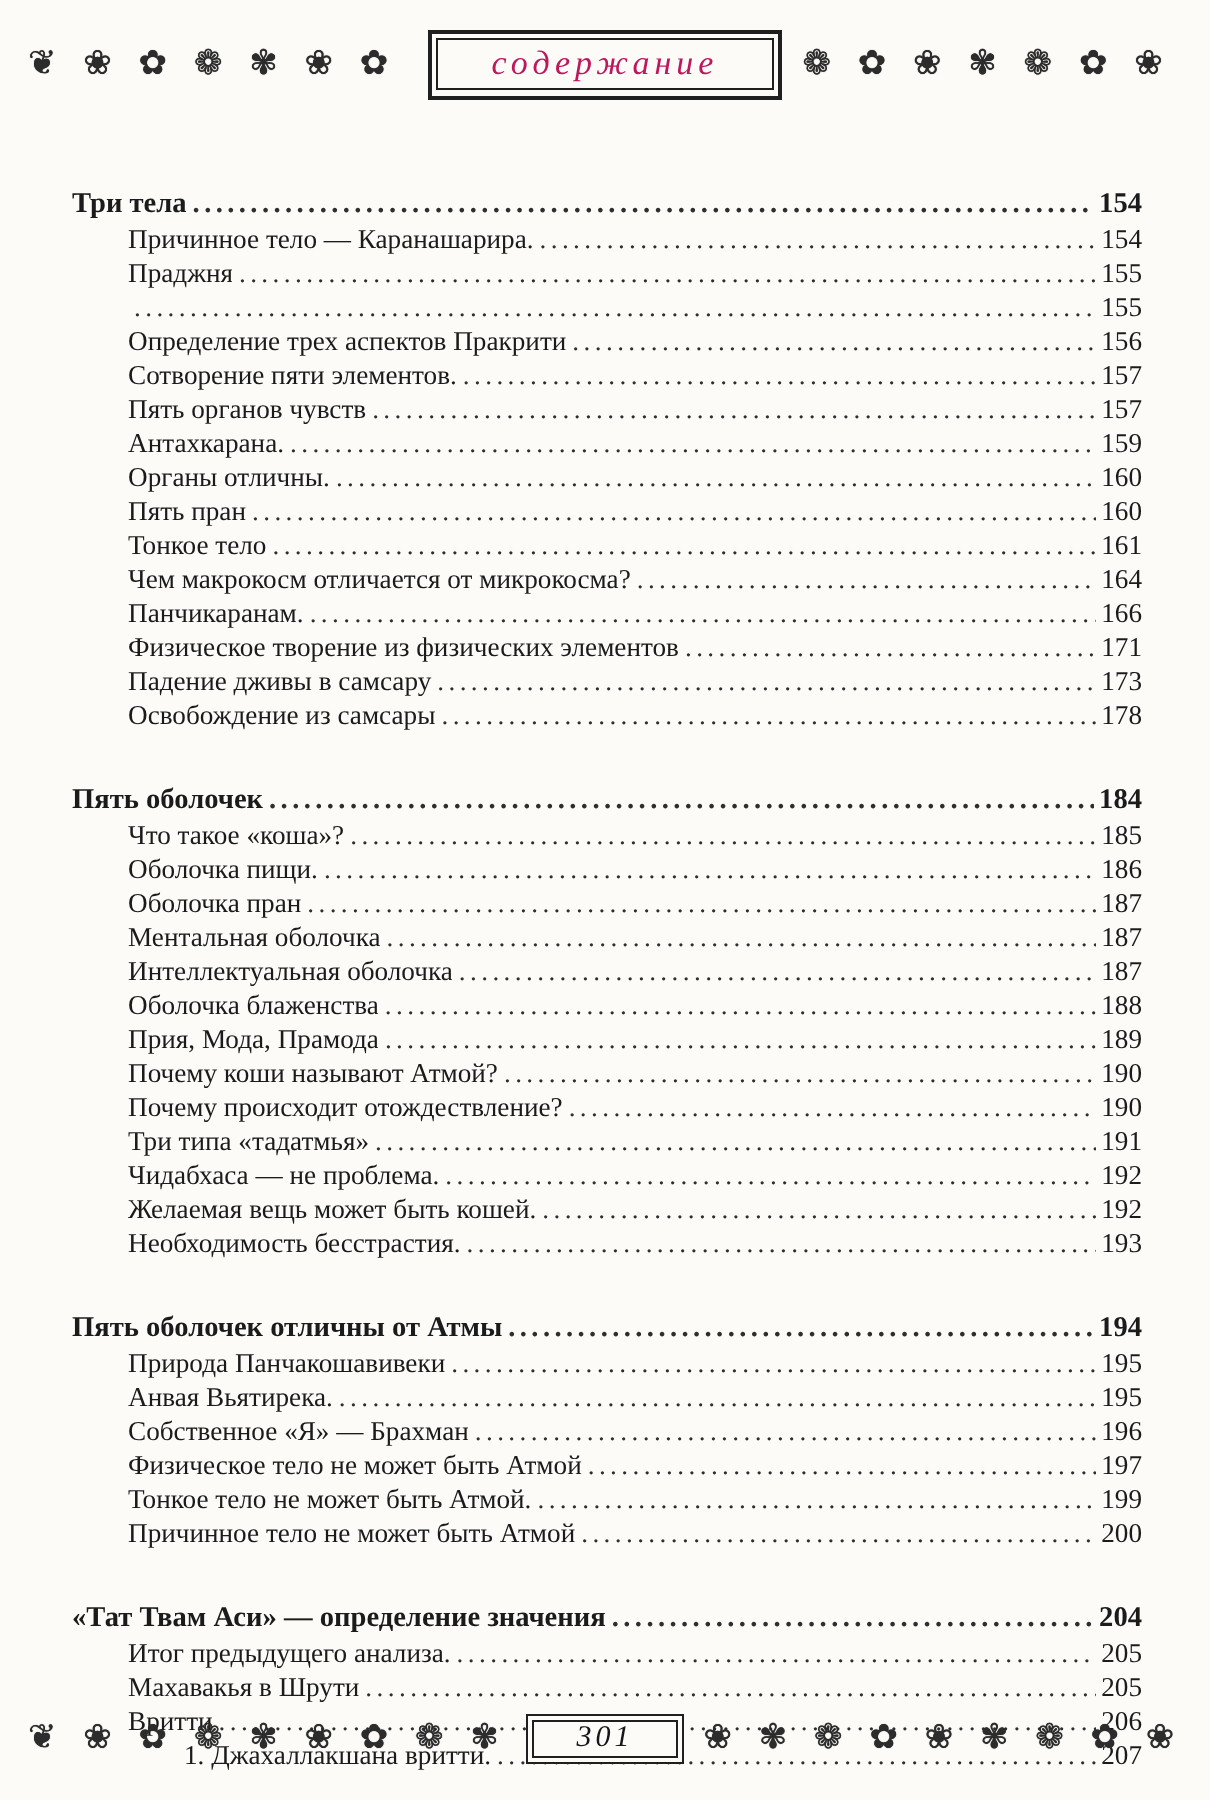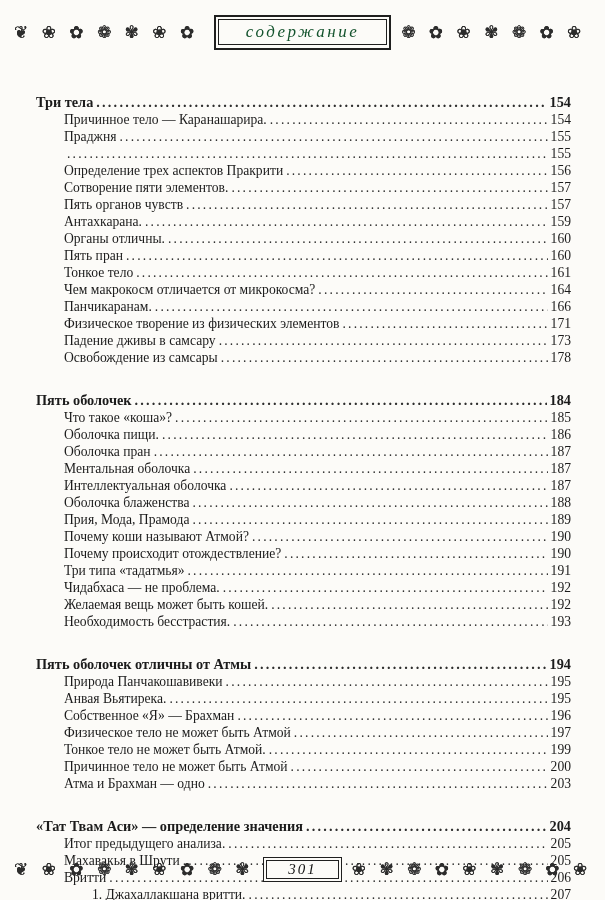--- a/index.html
+++ b/index.html
@@ -35,21 +35,21 @@
     padding:5px 30px 6px;
     background:#fcfbf8;
     flex:0 0 auto;
   }
   .title-frame::before {
     content:""; position:absolute; inset:2.5px;
     border:1px solid #1f1f1f; pointer-events:none;
   }
   .header-title {
     font-style:italic; font-size:17px; letter-spacing:2.5px;
-    color:#14532d;
+    color:#be185d;
   }
   .pagenum-frame {
     position:relative;
     border:1.7px solid #1f1f1f;
     padding:2px 24px 3px;
     background:#fcfbf8;
     flex:0 0 auto;
   }
   .pagenum-frame::before {
     content:""; position:absolute; inset:2px;
@@ -276,25 +276,20 @@
         <div class="row entry">
           <span class="t">Тонкое тело не может быть Атмой.</span>
           <span class="leader"></span>
           <span class="pg">199</span>
         </div>
         <div class="row entry">
           <span class="t">Причинное тело не может быть Атмой</span>
           <span class="leader"></span>
           <span class="pg">200</span>
         </div>
-        <div class="row entry">
-          <span class="t">Атма и Брахман — одно</span>
-          <span class="leader"></span>
-          <span class="pg">203</span>
-        </div>
       </div>
       <div class="section">
         <div class="row section-header">
           <span class="t">«Тат Твам Аси» — определение значения</span>
           <span class="leader"></span>
           <span class="pg">204</span>
         </div>
         <div class="row entry">
           <span class="t">Итог предыдущего анализа.</span>
           <span class="leader"></span>

